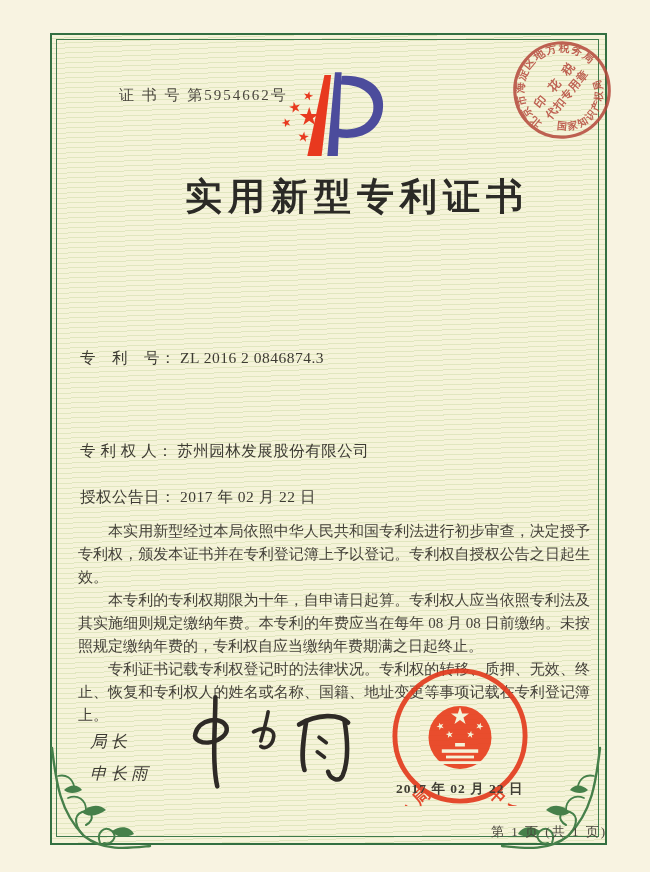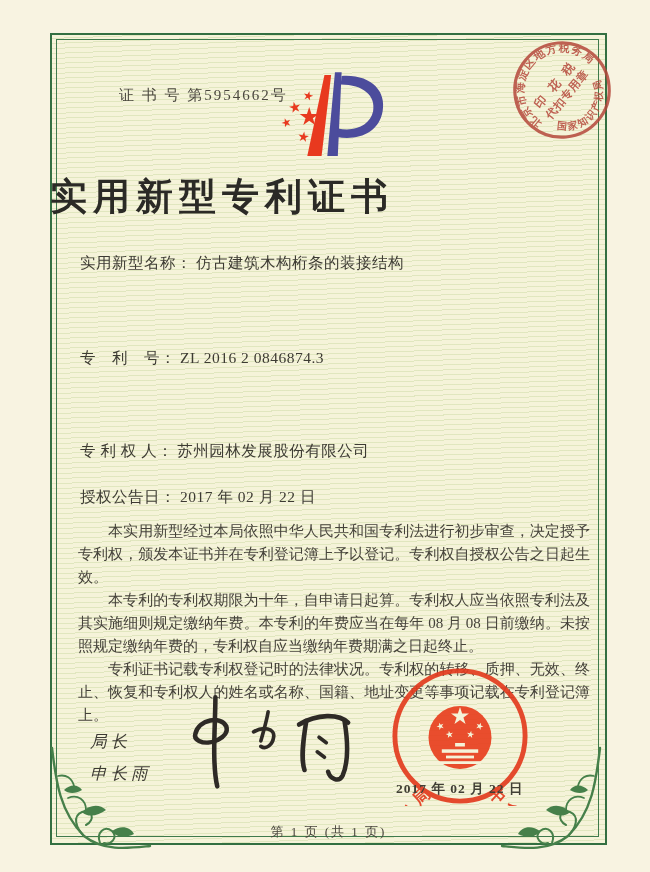--- a/index.html
+++ b/index.html
@@ -25,21 +25,21 @@
     position:absolute; left:56px; top:39px; width:541px; height:796px;
     border:1px solid #3f7a4c; pointer-events:none;
   }
   .cert-number{
     position:absolute; left:72px; top:86px;
     font-size:15px; letter-spacing:2px; color:#4a473e;margin-left:47px;
   }
   .logo{ position:absolute; left:272px; top:70px; }
   .title{
     position:absolute; left:50px; top:172px; width:479px;
-    text-align:left; font-size:37px; font-weight:bold;
+    text-align:right; font-size:37px; font-weight:bold;
     letter-spacing:6px; color:#2b2a26;
   }
   .field{
     position:absolute; left:80px; right:64px;
     font-size:15.5px; color:#3d3b33; letter-spacing:0.5px; white-space:nowrap;
   }
   .f0{top:253px}.f1{top:303px}.f2{top:348px}.f3{top:393px}.f4{top:441px}.f5{top:487px}
   .field .lbl{margin-right:4px;}
   .paras{
     position:absolute; left:78px; right:60px; top:520px;
@@ -53,21 +53,21 @@
   .sig{ position:absolute; left:172px; top:690px; }
   .seal{ position:absolute; left:390px; top:666px; opacity:0.92; }
   .seal-date{
     position:absolute; left:396px; top:780px;
     font-size:13.5px; letter-spacing:1px; color:#413f35; font-weight:bold;
     z-index:5;
   }
   .stamp{ position:absolute; left:498px; top:26px; opacity:0.85; }
   .footer{
     position:absolute; left:50px; top:823px; width:557px;
-    text-align:center; font-size:13px; letter-spacing:2px; color:#4a473e;
+    text-align:right; font-size:13px; letter-spacing:2px; color:#4a473e;
   }
   .flourish{ position:absolute; top:746px; }
   .flourish.fl-left{ left:38px; }
   .flourish.fl-right{ right:36px; transform:scaleX(-1); }
 </style>
 </head>
 <body>
 
 <div class="page">
 
@@ -120,23 +120,20 @@
       <use href="#star5" transform="translate(39,49) scale(1.05)"></use>
       <use href="#star5" transform="translate(24,39) scale(0.62) rotate(-12)"></use>
       <use href="#star5" transform="translate(38,27) scale(0.52) rotate(14)"></use>
       <use href="#star5" transform="translate(15,55) scale(0.5) rotate(-20)"></use>
       <use href="#star5" transform="translate(33,70) scale(0.58) rotate(8)"></use>
     </g>
   </svg>
 
   <div class="title">实用新型专利证书</div>
 
-  <div class="field f0">
-    <span class="lbl">实用新型名称：</span><span>仿古建筑木构桁条的装接结构</span>
-  </div>
   <div class="field f2">
     <span class="lbl">专　利　号：</span><span>ZL 2016 2 0846874.3</span>
   </div>
   <div class="field f4">
     <span class="lbl">专 利 权 人：</span><span>苏州园林发展股份有限公司</span>
   </div>
   <div class="field f5">
     <span class="lbl">授权公告日：</span><span>2017 年 02 月 22 日</span>
   </div>
 

